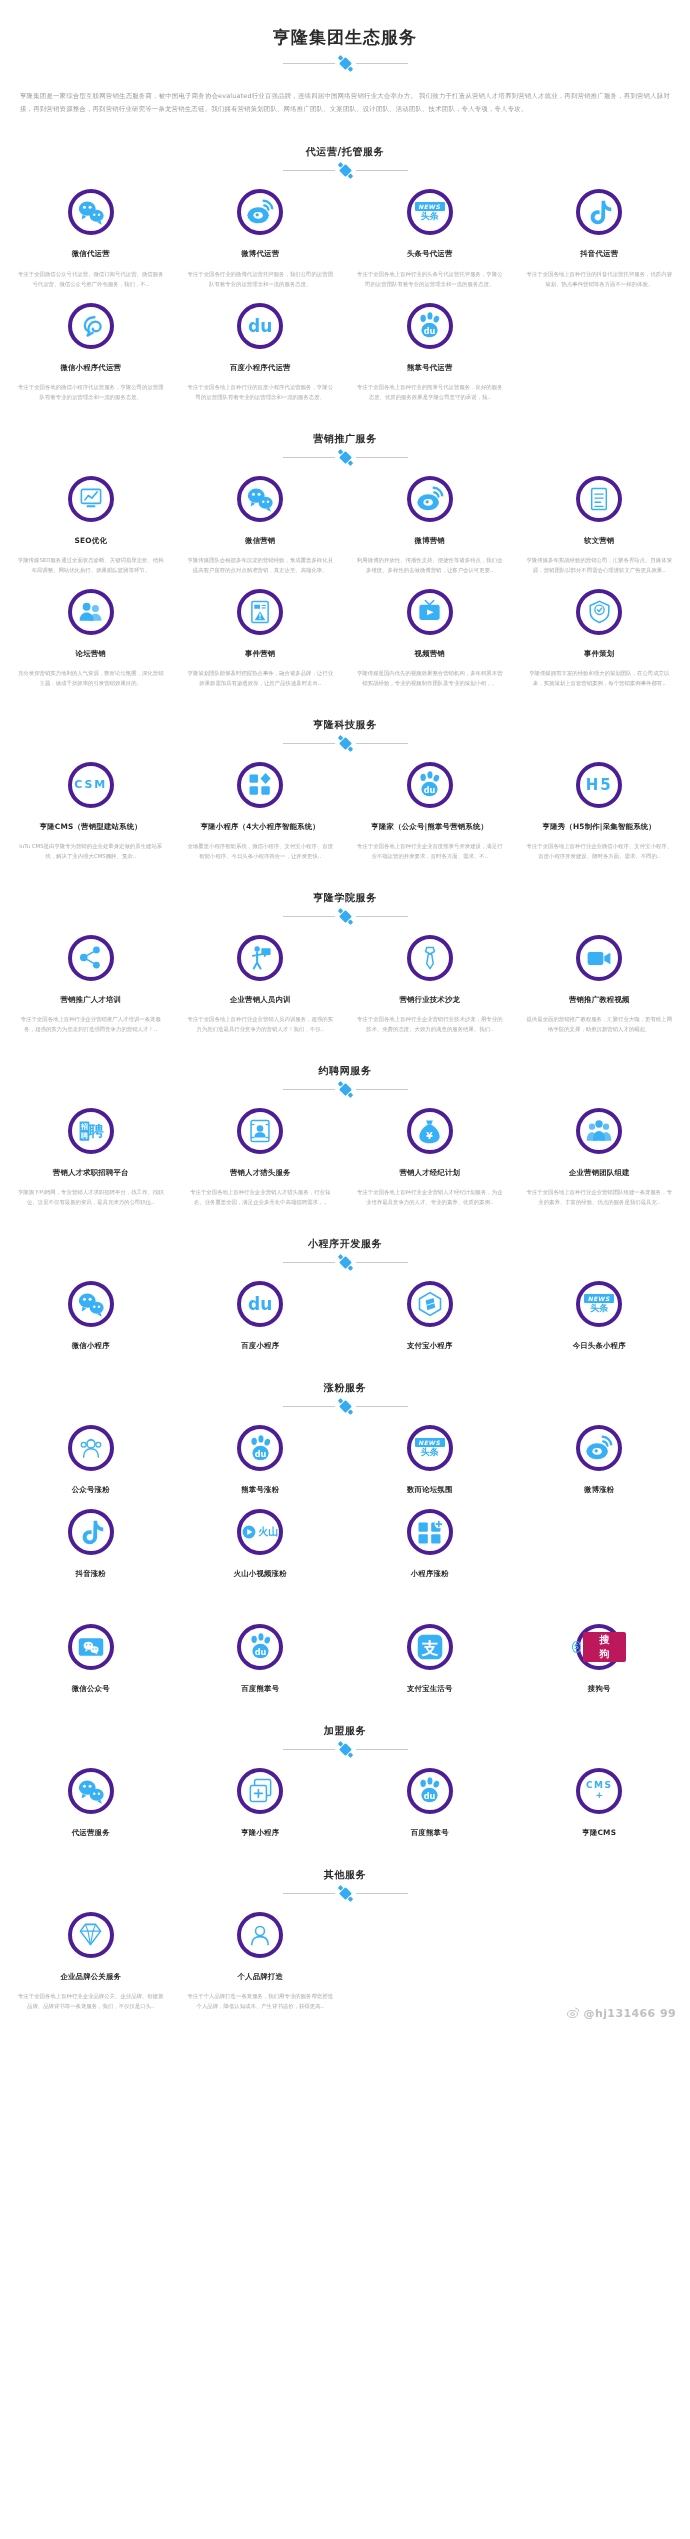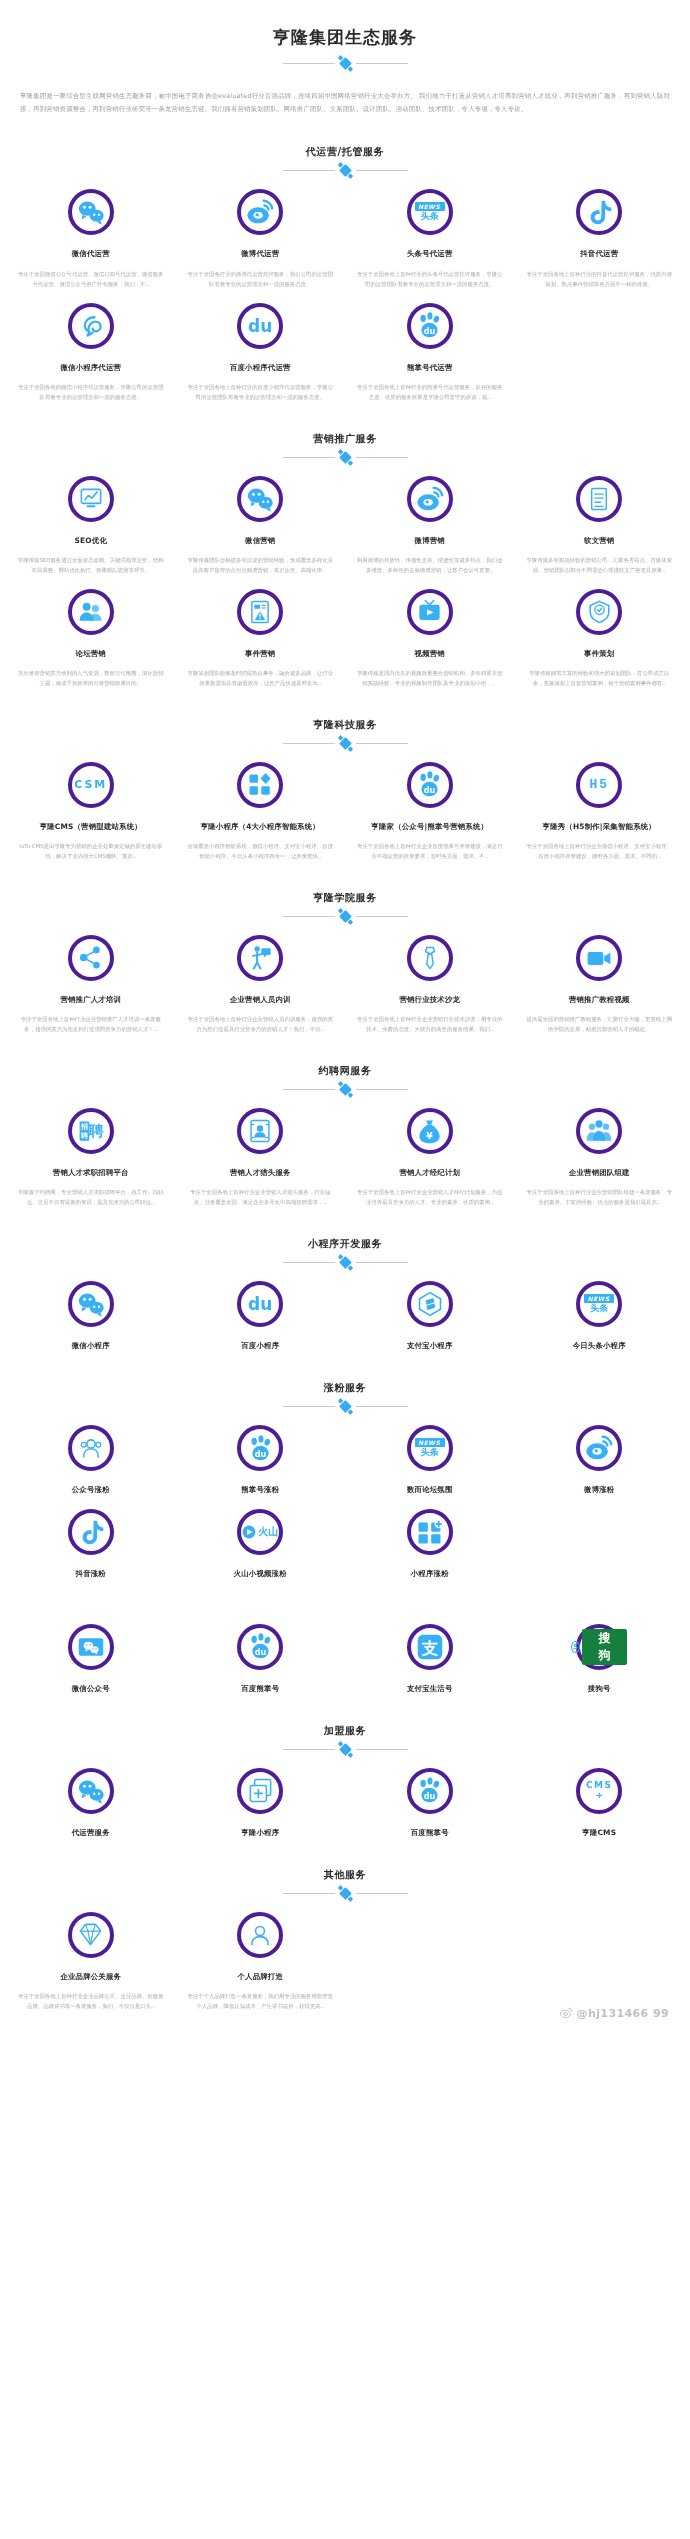--- a/index.html
+++ b/index.html
@@ -107,21 +107,21 @@
     padding: 0 2px;
   }
 
   
   .glyph {
     color: #37b0f6;
     font-weight: bold;
     letter-spacing: 1px;
   }
   .glyph-csm { font-size: 11px; letter-spacing: 2px; }
-  .glyph-h5  { font-size: 13px; letter-spacing: 2px; font-family: Liberation Mono, monospace; }
+  .glyph-h5  { font-size: 15px; letter-spacing: 2px; }
   .glyph-du  { font-size: 17px; letter-spacing: 0; font-family: "DejaVu Sans", sans-serif; }
   .glyph-cms-plus { font-size: 9px; line-height: 1.0; letter-spacing: 1.5px; text-align:center; }
   .glyph-cms-plus .pl { font-size: 9px; display:block; margin-top:1px; letter-spacing:0; }
 
   .news-badge {
     width: 30px;
     text-align: center;
   }
   .news-badge .nb-top {
     background: #37b0f6;
@@ -155,28 +155,28 @@
     font-weight: bold;
   }
   .sg-badge .sg-circle {
     width: 12px; height: 12px;
     border: 1.4px solid #37b0f6;
     border-radius: 50%;
     display: flex; align-items: center; justify-content: center;
     font-size: 7px; margin-right: 2px;
   }
   .sg-badge .sg-box {
-    background: #15803d; color: #fff;
-    padding: 1px 15px; border-radius: 2px; font-size: 12px;
+    background: #be185d; color: #fff;
+    padding: 1px 15px; border-radius: 2px; font-size: 10px;
   }
 
   
   .watermark {
     position: absolute;
-    right: 21px;
+    right: 14px;
     bottom: 8px;
     display: flex;
     align-items: center;
     color: #c0c0c0;
     font-size: 11px;
     font-weight: bold;
     letter-spacing: .4px;
   }
   .watermark .wb-eye { margin-right: 4px; }
 </style>

